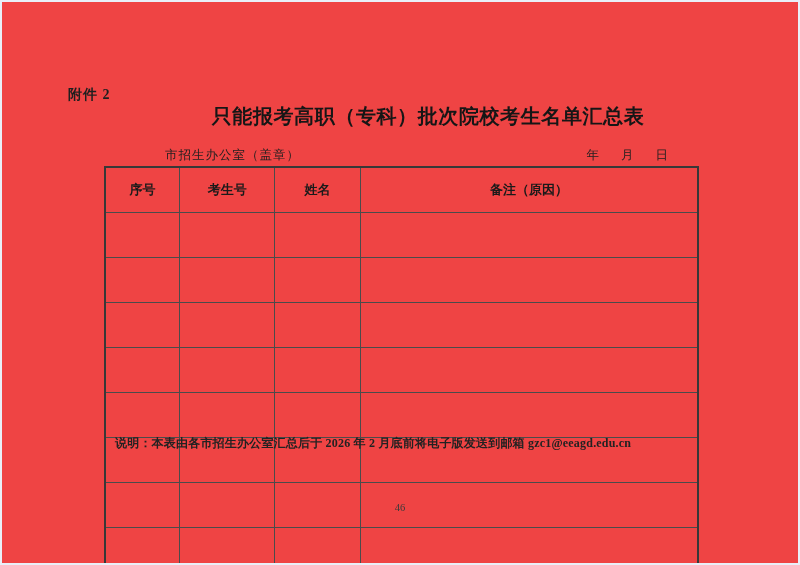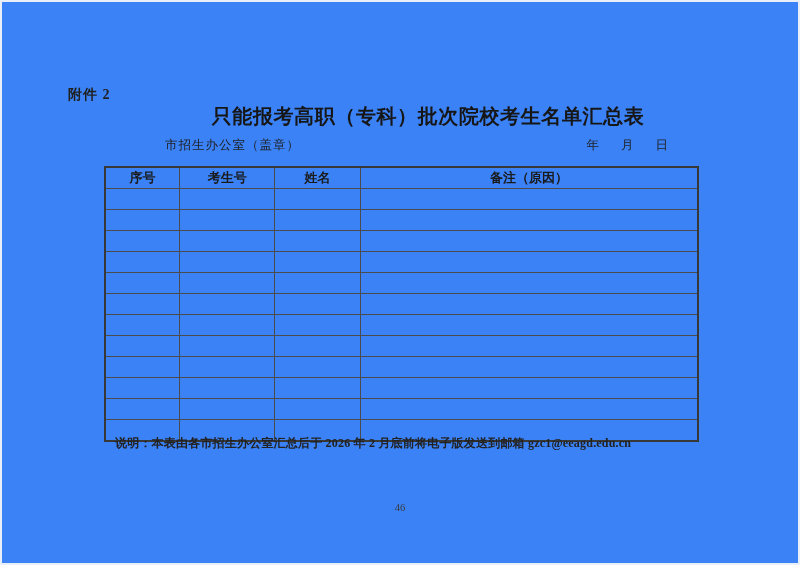--- a/index.html
+++ b/index.html
@@ -9,21 +9,21 @@
     height: 565px;
     background: #ffffff;
     font-family: "Liberation Serif", "DejaVu Serif", serif;
     color: #1f1f1f;
   }
   .page {
     position: relative;
     width: 796px;
     height: 561px;
     border: 2px solid #e9eff8; 
-    background: #3b82f6;
+    background: #ef4444;
     overflow: hidden;
     box-sizing: content-box;
   }
   .attachment-label {
     position: absolute;
     left: 66px;
     top: 84px;
     font-size: 14px;
     font-weight: 700;
     letter-spacing: 1px;
@@ -37,21 +37,21 @@
     text-align: center;
     font-family: "Liberation Sans", "DejaVu Sans", sans-serif;
     font-size: 20px;
     font-weight: 700;
     letter-spacing: 0.6px;
     color: #161616;
     padding-left: 28px;
   }
   .subline {
     position: absolute;
-    top: 135px;
+    top: 145px;
     left: 0;
     width: 100%;
     height: 16px;
     font-size: 12.5px;
   }
   .office-seal {
     position: absolute;
     left: 163px;
     top: 0;
     letter-spacing: 1px;
@@ -68,21 +68,21 @@
     left: 102px;
     top: 164px;
     width: 595px;
     height: 264px;
     border-collapse: collapse;
     table-layout: fixed;
     border: 2px solid #383838;
   }
   table.roster th, table.roster td {
     border: 1px solid #4b4b4b;
-    padding: 0;
+    padding: 12px;
     height: 20px;
     text-align: center;
     vertical-align: middle;
     font-size: 13px;
     overflow: hidden;
   }
   table.roster th {
     font-weight: 700;
     color: #1a1a1a;
   }

